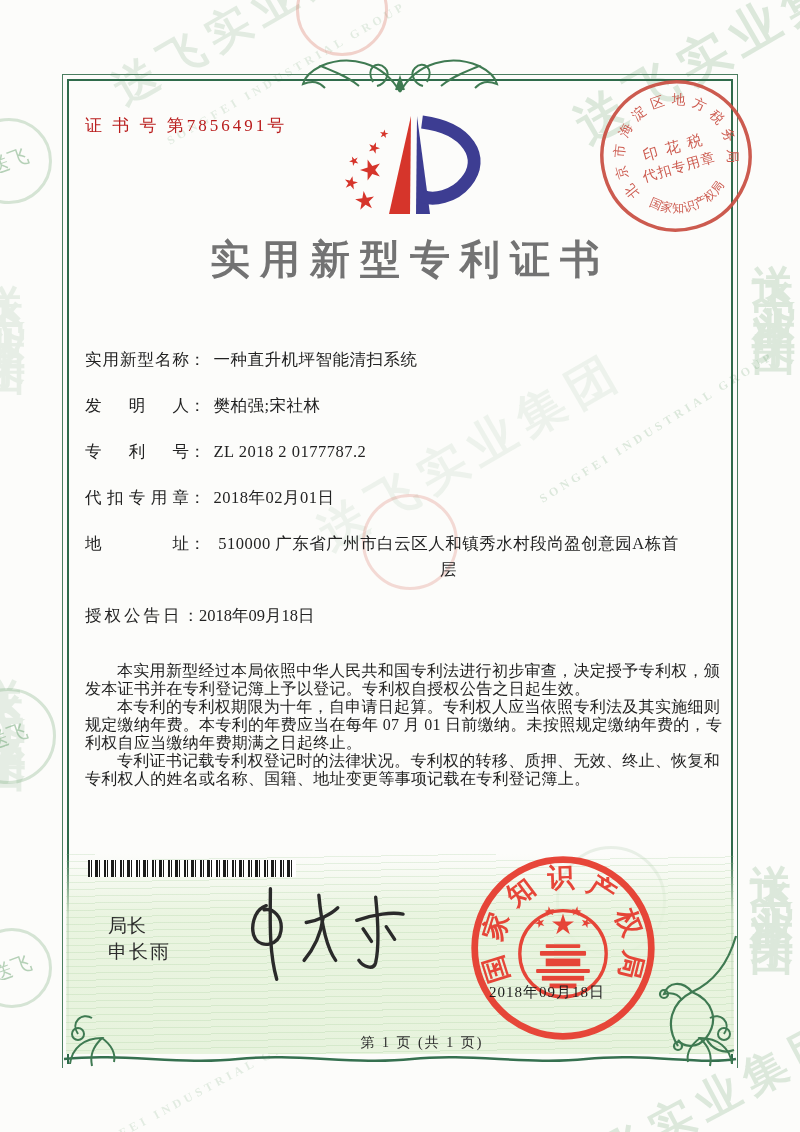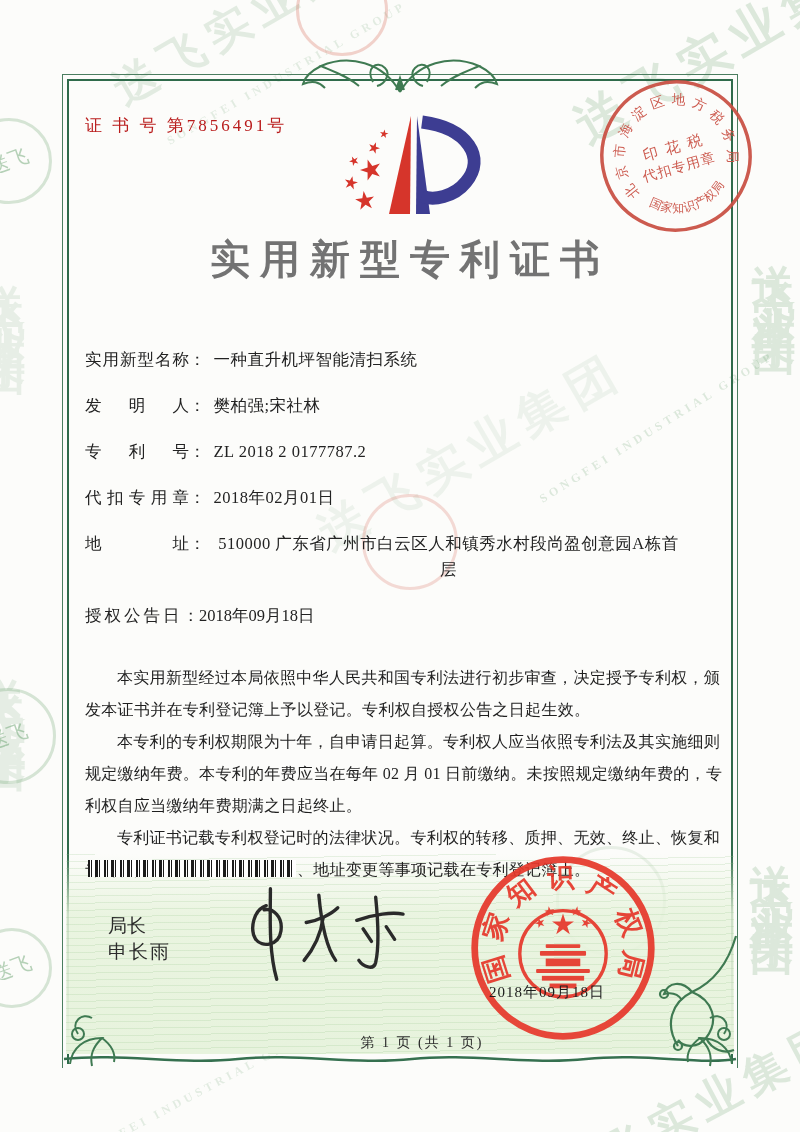--- a/index.html
+++ b/index.html
@@ -46,21 +46,21 @@
   .flabel { display:inline-block; width:104px; text-align:justify;
             text-align-last:justify; vertical-align:top; }
   .fcolon { vertical-align:top; }
   .fvalue { display:inline-block; vertical-align:top; max-width:480px;
             margin-left:8px; letter-spacing:.5px; }
   .grant-row { display:flex; justify-content:space-between; width:648px;
                line-height:26px;gap:8px; }
   .glabel { letter-spacing:3px; }
   
   .paragraphs { position:absolute; left:85px; top:662px; width:638px;
-                font-size:16px; line-height:32px; color:#1f1f1f; }
+                font-size:16px; line-height:18px; color:#1f1f1f; }
   .paragraphs p { text-indent:2em; letter-spacing:.3px; }
   
   .barcode { position:absolute; left:88px; top:860px; width:208px; height:17px;
     background:
       repeating-linear-gradient(90deg,#1a1a1a 0 2px,#fff 2px 3px,#1a1a1a 3px 4px,#fff 4px 7px,
         #1a1a1a 7px 10px,#fff 10px 11px,#1a1a1a 11px 12px,#fff 12px 16px);
   }
   .officer { position:absolute; left:108px; top:913px; font-size:19px;
              font-family:"Liberation Sans","DejaVu Sans",sans-serif; color:#2a2a2a; }
   .officer .name { letter-spacing:2px; }
@@ -200,21 +200,21 @@
     <div class="frow">
       <span class="flabel">地址</span><span class="fcolon">：</span><span class="fvalue" style="max-width:470px;text-align:center;">510000 广东省广州市白云区人和镇秀水村段尚盈创意园A栋首层</span>
     </div>
     <div class="grant-row">
       <span><span class="glabel">授权公告日</span><span>：</span><span>2018年09月18日</span></span>
     </div>
   </div>
 
   <div class="paragraphs">
     <p>本实用新型经过本局依照中华人民共和国专利法进行初步审查，决定授予专利权，颁发本证书并在专利登记簿上予以登记。专利权自授权公告之日起生效。</p>
-    <p>本专利的专利权期限为十年，自申请日起算。专利权人应当依照专利法及其实施细则规定缴纳年费。本专利的年费应当在每年 02 月 01 日前缴纳。未按照规定缴纳年费的，专利权自应当缴纳年费期满之日起终止。</p>
+    <p>本专利的专利权期限为十年，自申请日起算。专利权人应当依照专利法及其实施细则规定缴纳年费。本专利的年费应当在每年 07 月 01 日前缴纳。未按照规定缴纳年费的，专利权自应当缴纳年费期满之日起终止。</p>
     <p>专利证书记载专利权登记时的法律状况。专利权的转移、质押、无效、终止、恢复和专利权人的姓名或名称、国籍、地址变更等事项记载在专利登记簿上。</p>
   </div>
 
   <div class="barcode"></div>
 
   <div class="officer">
     <div>局长</div>
     <div class="name">申长雨</div>
   </div>
 

